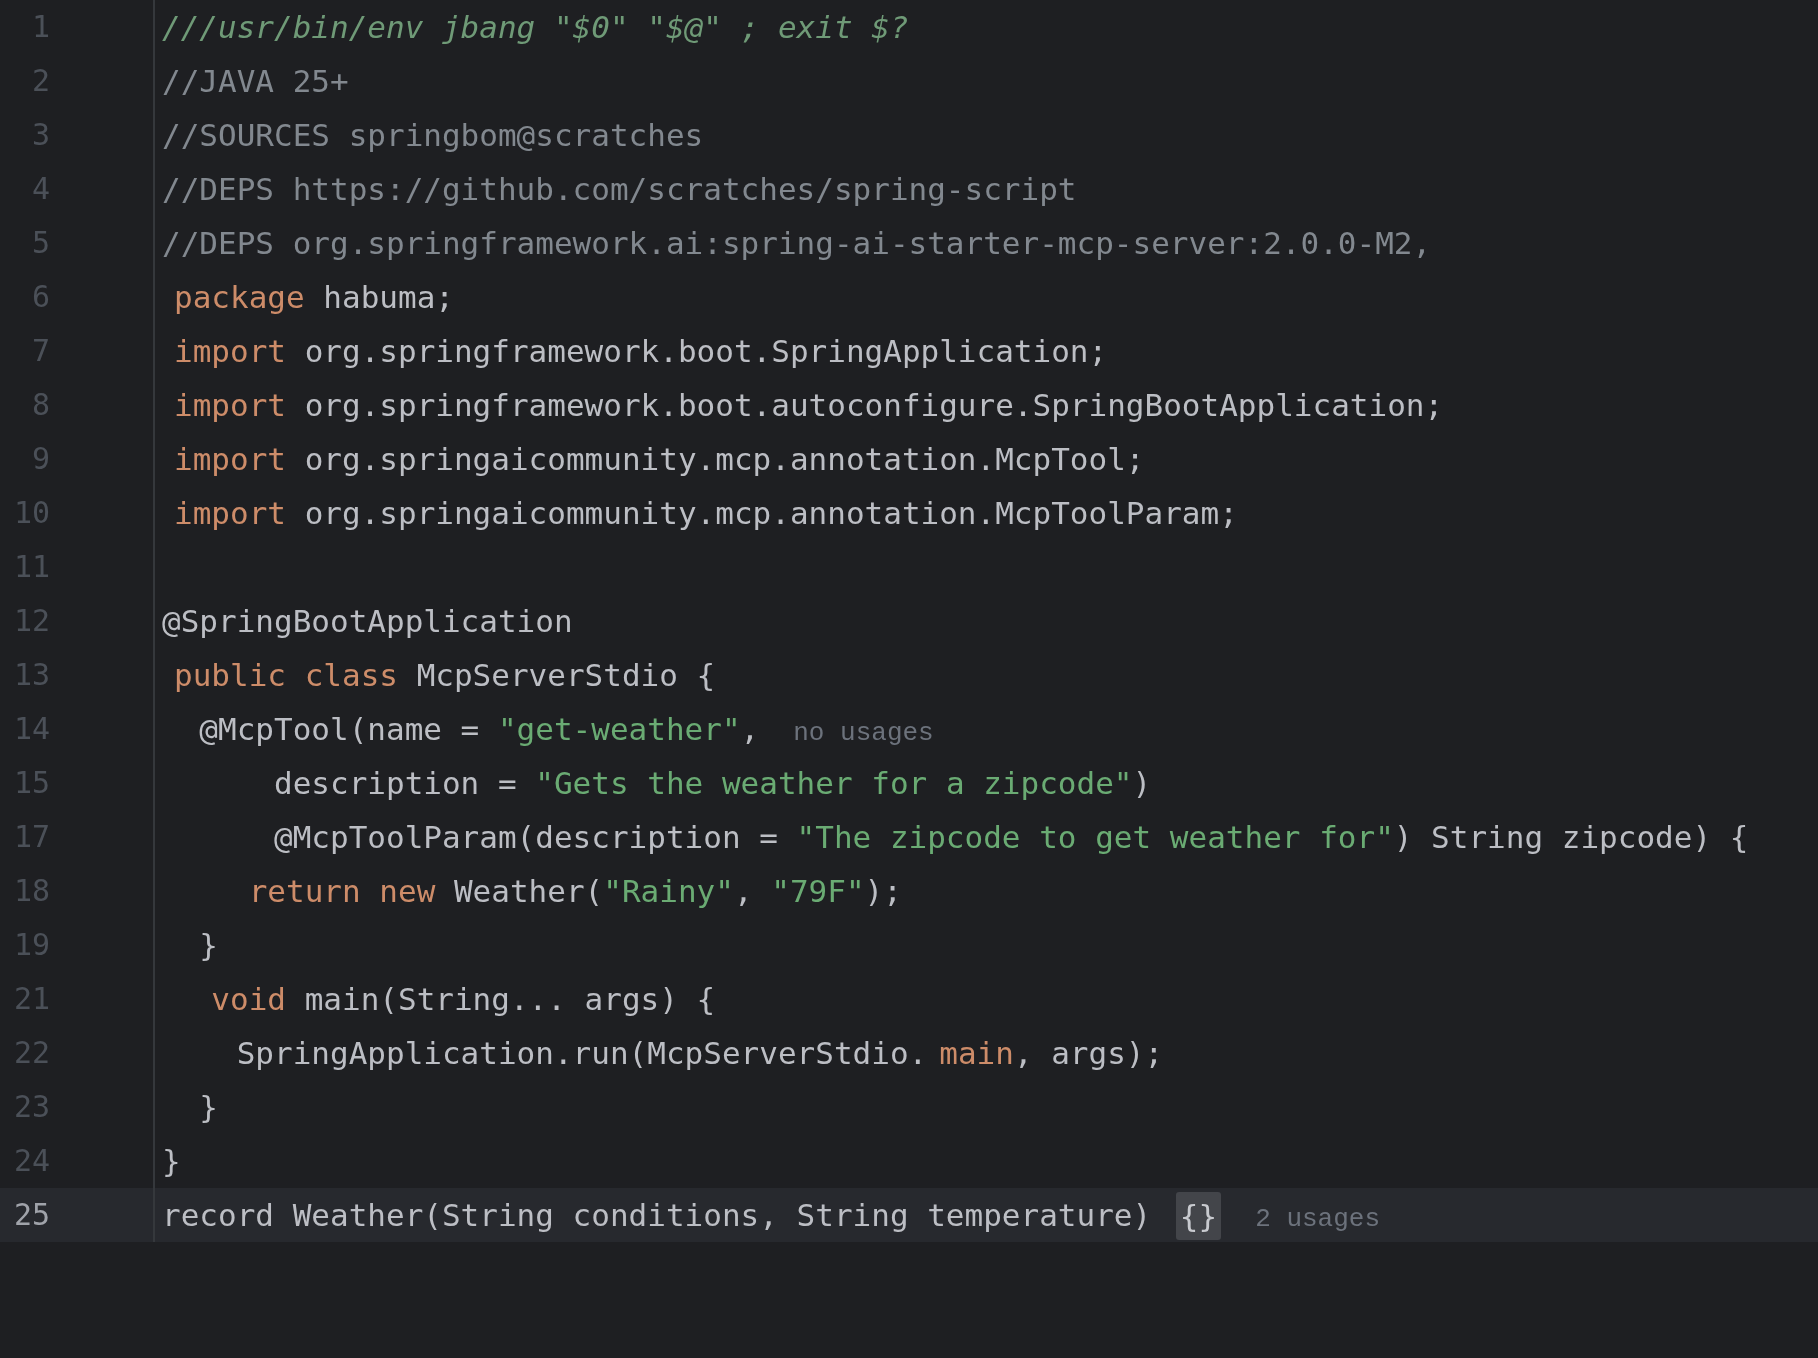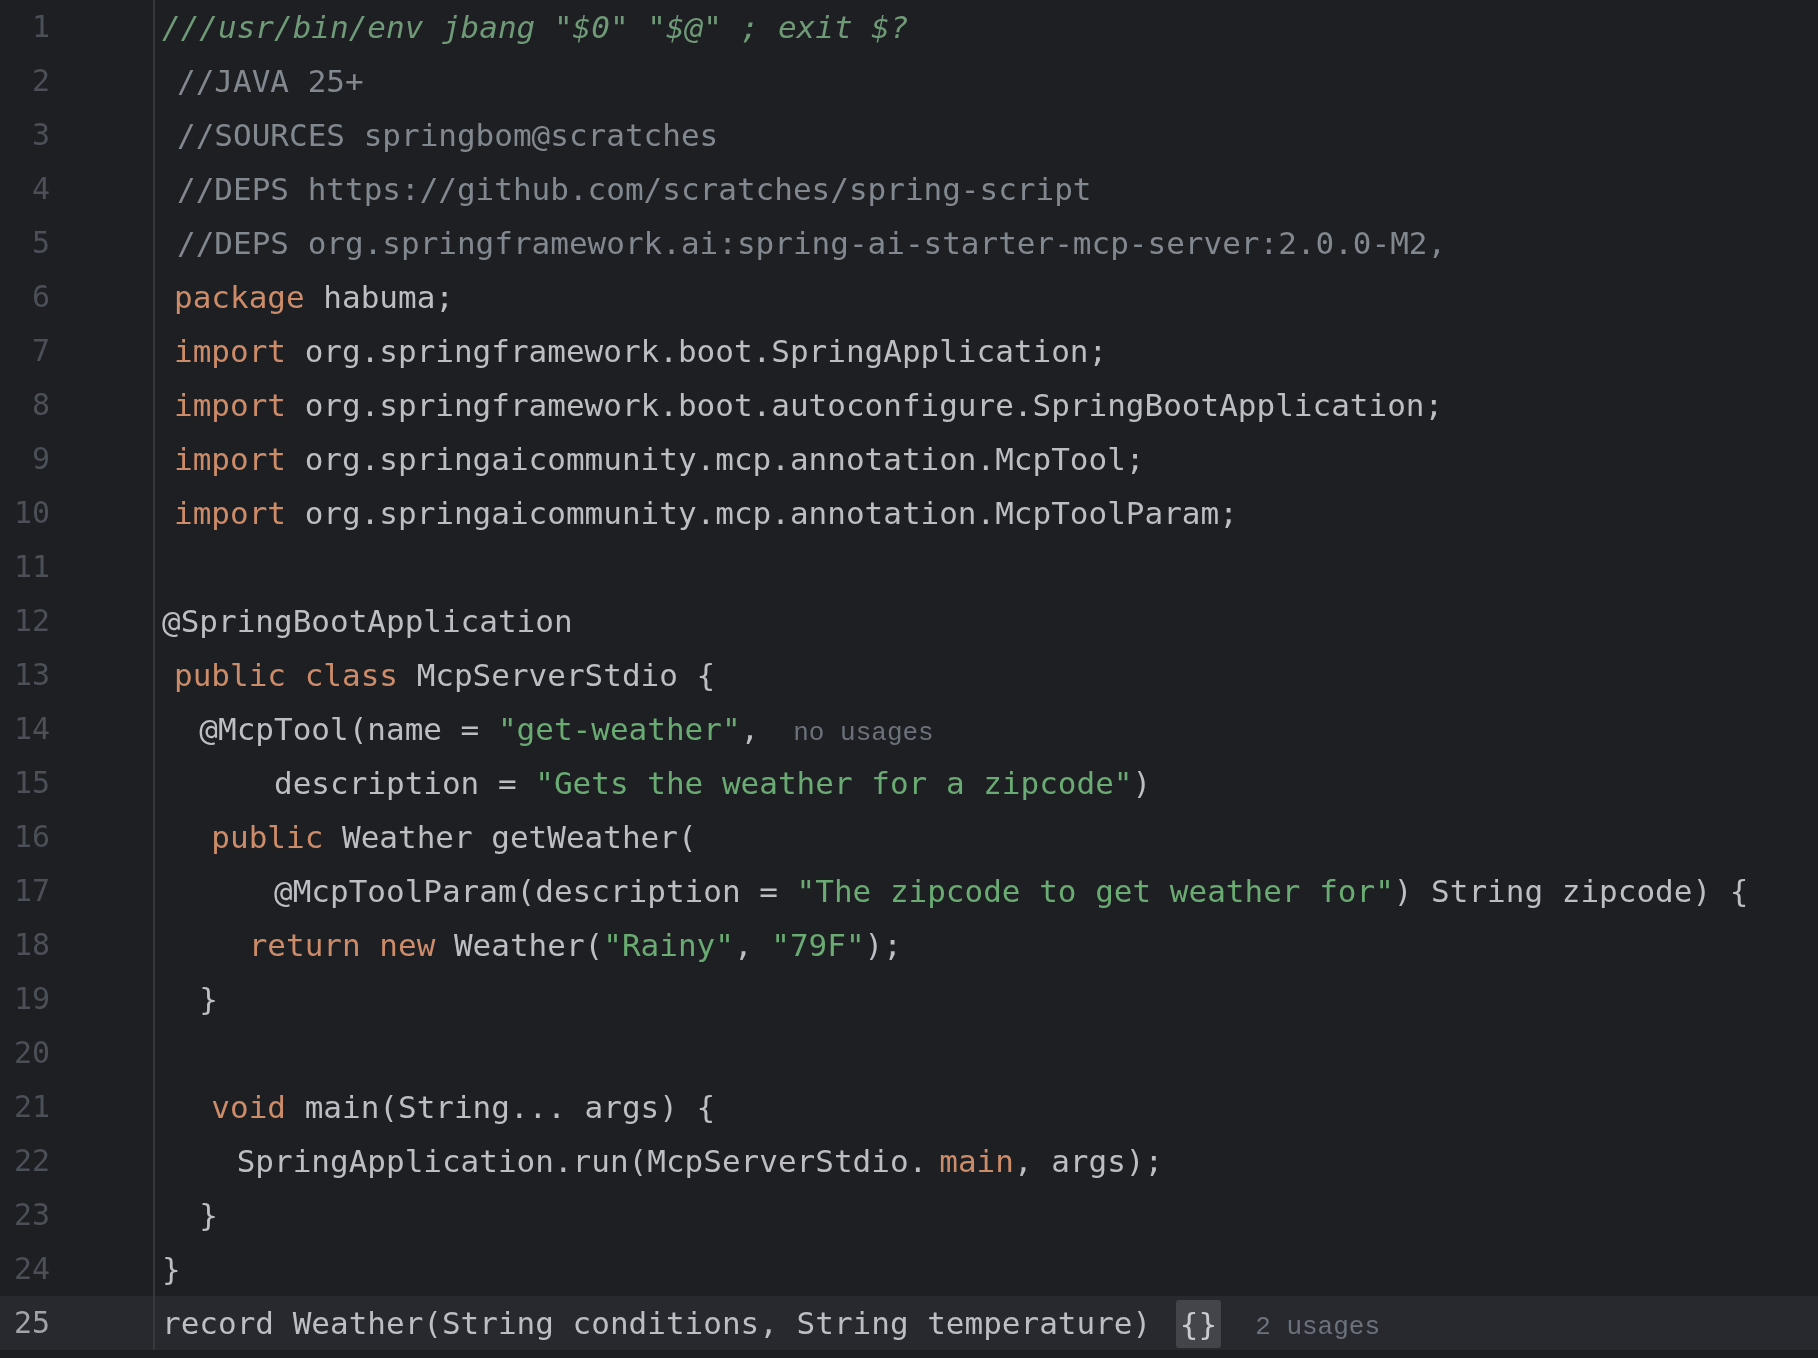--- a/index.html
+++ b/index.html
@@ -45,21 +45,21 @@
     color: var(--line-number-current, #a0a3aa);
   }
   .code {
     flex: 1;
     padding-left: 7px;
   }
   .seg { color: var(--default-text, #bcbec4); }
   .c-d  { color: var(--default-text, #bcbec4); margin-top: 20px; }
   .c-k  { color: var(--keyword, #cd8c69); margin-left: 12px; }
   .c-s  { color: var(--string, #6aab73); }
-  .c-c  { color: var(--comment, #82888f); margin-left: 15px; }
+  .c-c  { color: var(--comment, #82888f); }
   .c-sh { color: var(--shebang, #6f9a77); font-style: italic; }
   .fold {
     display: inline-block;
     height: 48px;
     line-height: 48px;
     vertical-align: middle;
     margin-top: -4px;
     background: var(--fold-bg, #43454a);
     color: var(--fold-text, #c8cacf);
     border-radius: 3px;
@@ -87,23 +87,21 @@
     <div class="row"><div class="gutter"><div class="lnum">6</div></div><div class="code"><span class="seg c-k">package</span><span class="seg c-d"> habuma;</span></div></div>
     <div class="row"><div class="gutter"><div class="lnum">7</div></div><div class="code"><span class="seg c-k">import</span><span class="seg c-d"> org.springframework.boot.SpringApplication;</span></div></div>
     <div class="row"><div class="gutter"><div class="lnum">8</div></div><div class="code"><span class="seg c-k">import</span><span class="seg c-d"> org.springframework.boot.autoconfigure.SpringBootApplication;</span></div></div>
     <div class="row"><div class="gutter"><div class="lnum">9</div></div><div class="code"><span class="seg c-k">import</span><span class="seg c-d"> org.springaicommunity.mcp.annotation.McpTool;</span></div></div>
     <div class="row"><div class="gutter"><div class="lnum">10</div></div><div class="code"><span class="seg c-k">import</span><span class="seg c-d"> org.springaicommunity.mcp.annotation.McpToolParam;</span></div></div>
     <div class="row"><div class="gutter"><div class="lnum">11</div></div><div class="code"></div></div>
     <div class="row"><div class="gutter"><div class="lnum">12</div></div><div class="code"><span class="seg c-d">@SpringBootApplication</span></div></div>
     <div class="row"><div class="gutter"><div class="lnum">13</div></div><div class="code"><span class="seg c-k">public class</span><span class="seg c-d"> McpServerStdio {</span></div></div>
     <div class="row"><div class="gutter"><div class="lnum">14</div></div><div class="code"><span class="seg c-d">  @McpTool(name = </span><span class="seg c-s">"get-weather"</span><span class="seg c-d">,</span><span class="hint">no usages</span></div></div>
     <div class="row"><div class="gutter"><div class="lnum">15</div></div><div class="code"><span class="seg c-d">      description = </span><span class="seg c-s">"Gets the weather for a zipcode"</span><span class="seg c-d">)</span></div></div>
-    <div class="row"><div class="gutter"><div class="lnum">16</div></div><div class="code"><span class="seg c-d">  </span><span class="seg c-k">public</span><span class="seg c-d"> Weather getWeather(</span></div></div>
     <div class="row"><div class="gutter"><div class="lnum">17</div></div><div class="code"><span class="seg c-d">      @McpToolParam(description = </span><span class="seg c-s">"The zipcode to get weather for"</span><span class="seg c-d">) String zipcode) {</span></div></div>
     <div class="row"><div class="gutter"><div class="lnum">18</div></div><div class="code"><span class="seg c-d">    </span><span class="seg c-k">return new</span><span class="seg c-d"> Weather(</span><span class="seg c-s">"Rainy"</span><span class="seg c-d">, </span><span class="seg c-s">"79F"</span><span class="seg c-d">);</span></div></div>
     <div class="row"><div class="gutter"><div class="lnum">19</div></div><div class="code"><span class="seg c-d">  }</span></div></div>
-    <div class="row"><div class="gutter"><div class="lnum">20</div></div><div class="code"></div></div>
     <div class="row"><div class="gutter"><div class="lnum">21</div></div><div class="code"><span class="seg c-d">  </span><span class="seg c-k">void</span><span class="seg c-d"> main(String... args) {</span></div></div>
     <div class="row"><div class="gutter"><div class="lnum">22</div></div><div class="code"><span class="seg c-d">    SpringApplication.run(McpServerStdio.</span><span class="seg c-k">main</span><span class="seg c-d">, args);</span></div></div>
     <div class="row"><div class="gutter"><div class="lnum">23</div></div><div class="code"><span class="seg c-d">  }</span></div></div>
     <div class="row"><div class="gutter"><div class="lnum">24</div></div><div class="code"><span class="seg c-d">}</span></div></div>
     <div class="row current"><div class="gutter"><div class="lnum">25</div></div><div class="code"><span class="seg c-d">record Weather(String conditions, String temperature) </span><span class="fold">{}</span><span class="hint">2 usages</span></div></div>
   </div>
 
 </body></html>

